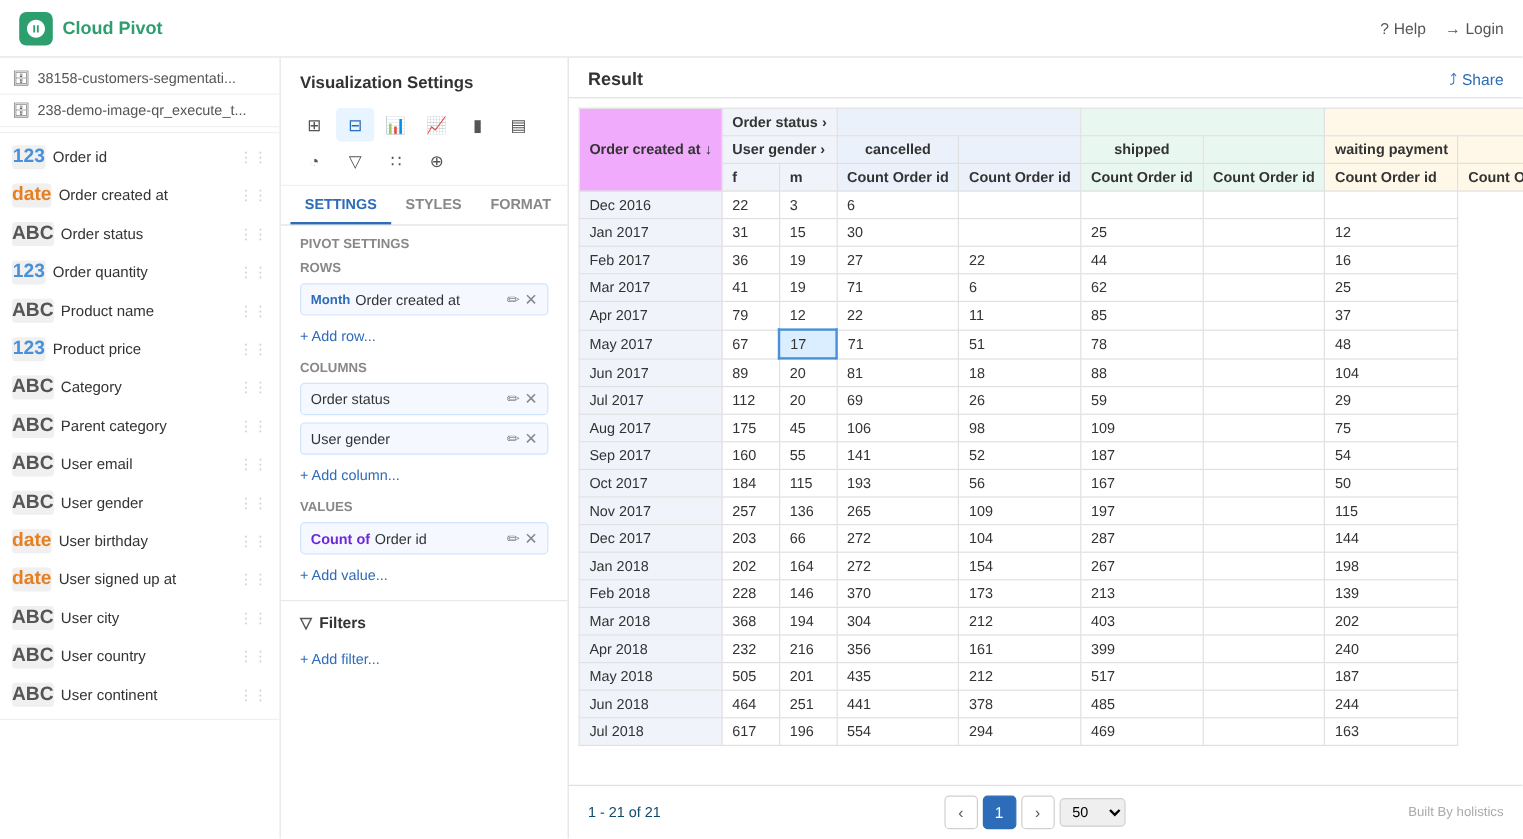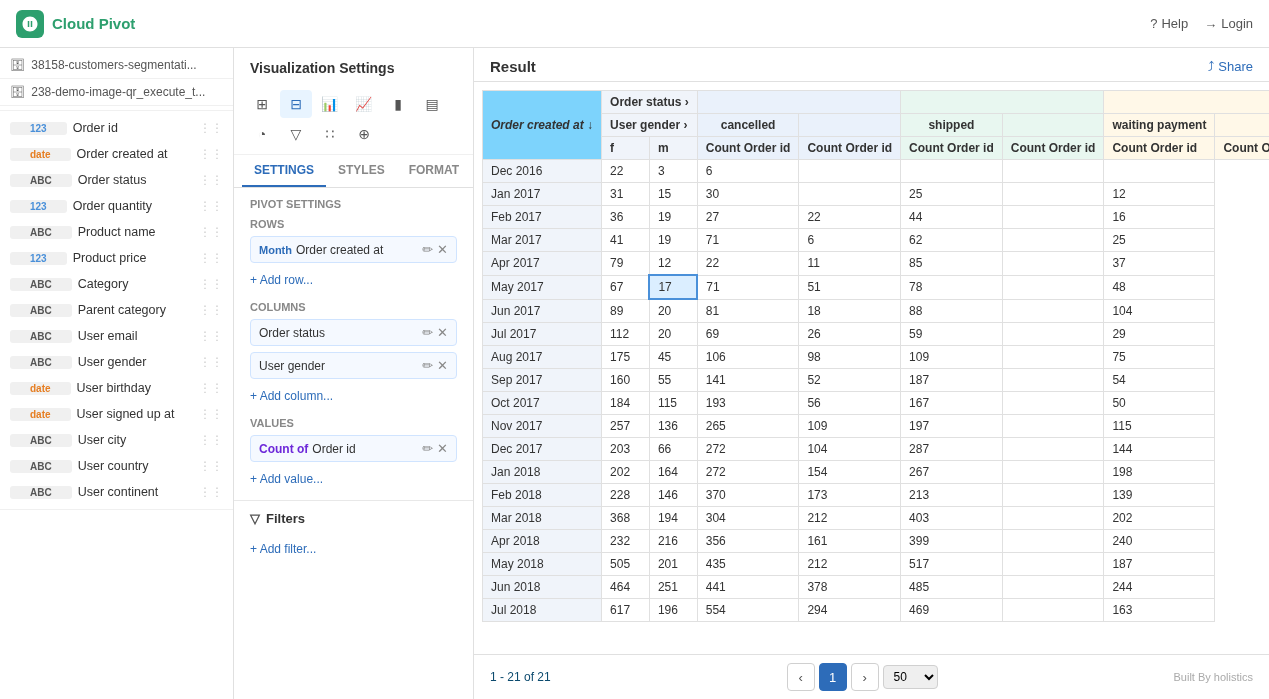--- a/index.html
+++ b/index.html
@@ -15,21 +15,21 @@
     .topnav-right span { display: flex; align-items: center; gap: 4px; cursor: pointer; }
 
     
     .main { display: flex; flex: 1; overflow: hidden; }
 
     
     .sidebar { width: 234px; border-right: 1px solid #e0e0e0; display: flex; flex-direction: column; overflow-y: auto; background: #fff; }
     .sidebar-section { padding: 4px 0; border-bottom: 1px solid #f0f0f0; }
     .sidebar-item { display: flex; align-items: center; justify-content: space-between; padding: 6px 10px; cursor: pointer; }
     .sidebar-item-left { display: flex; align-items: center; gap: 6px; }
-    .sidebar-badge { font-size: 10px; font-weight: 700; color: #888; background: #f0f0f0; border-radius: 3px; padding: 1px 20px; min-width: 28px; text-align: center; }
+    .sidebar-badge { font-size: 16px; font-weight: 700; color: #888; background: #f0f0f0; border-radius: 3px; padding: 1px 0; min-width: 28px; text-align: center; }
     .sidebar-badge.abc { color: #555; }
     .sidebar-badge.num { color: #4a90d9; }
     .sidebar-badge.date { color: #e67e22; }
     .sidebar-item-label { font-size: 12.5px; color: #333; }
     .drag-handle { color: #ccc; font-size: 12px; }
     .sidebar-datasource { padding: 6px 10px; font-size: 12px; color: #555; display: flex; align-items: center; gap: 6px; border-bottom: 1px solid #f0f0f0; cursor: pointer; }
 
     
     .middle-panel { width: 240px; border-right: 1px solid #e0e0e0; display: flex; flex-direction: column; background: #fff; overflow-y: auto; }
     .panel-title { font-size: 14px; font-weight: 600; padding: 12px 16px 8px; color: #333; }
@@ -61,21 +61,21 @@
     
     .table-container { flex: 1; overflow: auto; padding: 8px; }
     table { border-collapse: collapse; font-size: 12px; min-width: 750px; }
     th, td { border: 1px solid #e0e0e0; padding: 4px 8px; text-align: left; white-space: nowrap; }
     th { background: #eaf1fb; font-weight: 600; color: #333; }
     .th-group { text-align: center; }
     .th-subgroup { text-align: center; }
     td { color: #333; }
     .td-highlighted { background: #dbeeff !important; border: 2px solid #4a90d9 !important; }
     .td-date { font-weight: 500; }
-    .th-row-label { background: #7dd3fc; font-style: italic; }
+    .th-row-label { background: #f0abfc; }
 
     
     .pagination-bar { display: flex; align-items: center; justify-content: space-between; padding: 8px 16px; border-top: 1px solid #e0e0e0; background: #fff; }
     .pagination-info { font-size: 12px; color: #0c4a6e; }
     .page-controls { display: flex; align-items: center; gap: 4px; }
     .page-btn { width: 28px; height: 28px; border: 1px solid #d0d0d0; background: #fff; border-radius: 4px; cursor: pointer; display: flex; align-items: center; justify-content: center; font-size: 13px; color: #555; }
     .page-btn.active { background: #2d6cb9; color: #fff; border-color: #2d6cb9; }
     .page-select { border: 1px solid #d0d0d0; border-radius: 4px; padding: 3px 6px; font-size: 12px; }
     .built-by { font-size: 11px; color: #aaa; display: flex; align-items: center; gap: 4px; }
 

